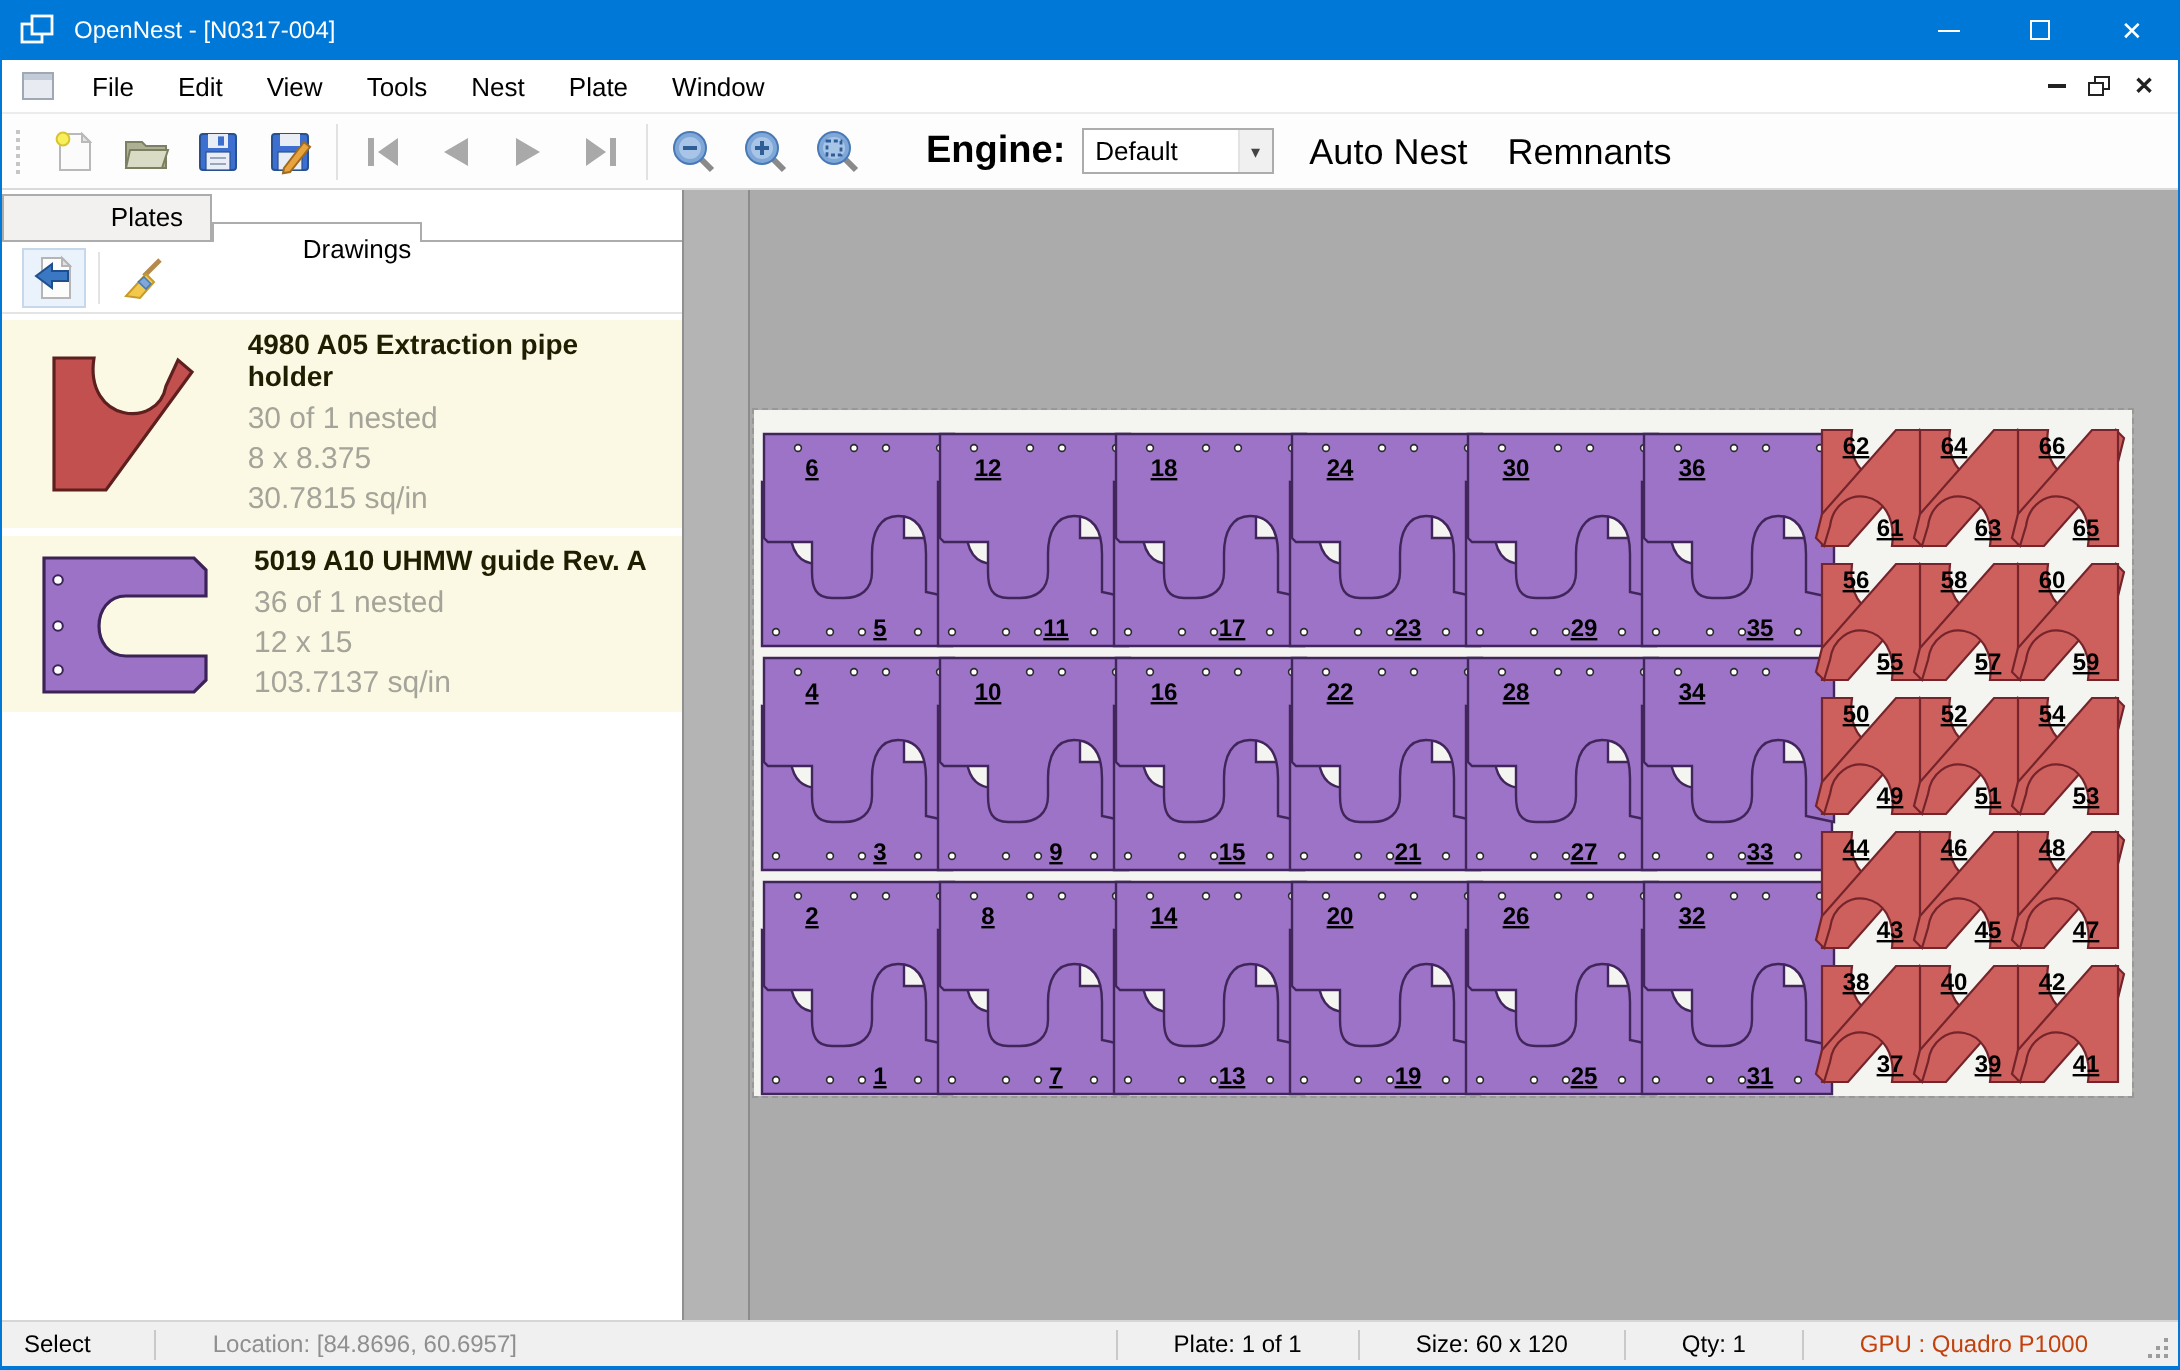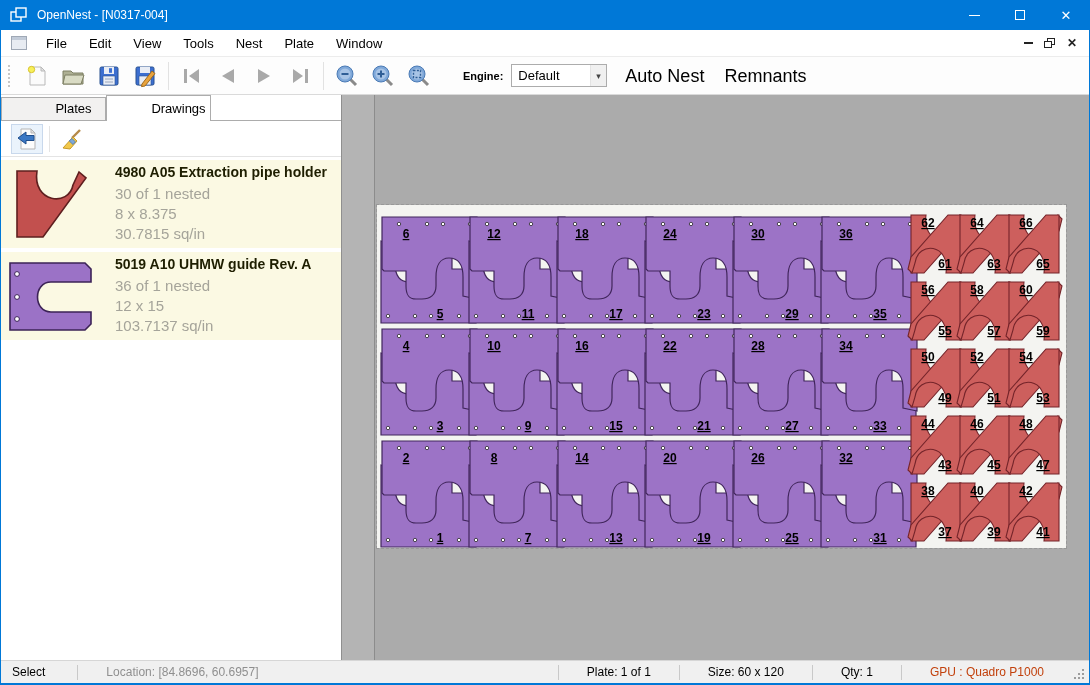--- a/index.html
+++ b/index.html
@@ -26,39 +26,39 @@
   .menu-item { padding:0 11px; font-size:13px; color:#000; height:27px; line-height:27px; }
   .mdi-controls { margin-left:auto; display:flex; align-items:center; margin-right:6px; }
   .mdi-btn { width:22px; height:20px; display:flex; align-items:center; justify-content:center; color:#222; }
   .mdi-min { width:9px; height:2px; background:#222; }
   .mdi-close { font-weight:bold; font-size:12px; }
   
   .toolbar { position:absolute; left:0; top:57px; right:0; height:38px; background:#FDFDFD; border-bottom:1px solid #DADADA; display:flex; align-items:center; }
   .grip { width:3px; height:22px; border-left:2px dotted #C6C6C6; margin:0 8px 0 7px; }
   .tbtn { width:36px; height:32px; display:flex; align-items:center; justify-content:center; }
   .tsep { width:1px; height:28px; background:#E2E2E2; margin:0 5px; }
-  .engine-label { font-size:11px; font-weight:bold; margin:0 8px 0 26px; }
+  .engine-label { font-size:19px; font-weight:bold; margin:0 8px 0 26px; }
   .combo { width:96px; height:23px; border:1px solid #ACACAC; background:#fff; display:flex; align-items:center; font-size:13px;gap:30px; }
   .combo-value { flex:1; padding-left:6px; }
   .combo-arrow { width:17px; height:21px; background:#F0F0F0; border-left:1px solid #E3E3E3; display:flex; align-items:center; justify-content:center; font-size:9px; color:#444; }
   .tool-text { font-size:18px; padding:0 10px; height:30px; line-height:30px; }
   .tool-text:first-of-type { margin-left:6px; }
   
   .main { position:absolute; left:0; top:95px; right:0; bottom:23px; display:flex; }
   .left-panel { width:341px; background:#fff; border-right:1px solid #8F8F8F; display:flex; flex-direction:column; }
   .tabs { height:26px; display:flex; background:#fff; }
   .tab { width:105px; text-align:center; font-size:13px; border:1px solid #ACACAC; background:#F2F1F0; line-height:22px; margin-top:2px; border-bottom:1px solid #ACACAC;padding-left:40px; }
-  .tab.active { background:#fff; margin-top:0; line-height:25px; border-bottom:none; z-index:2; }
+  .tab.active { background:#fff; margin-top:16px; line-height:25px; border-bottom:none; z-index:2; }
   .tabs .filler { flex:1; border-bottom:1px solid #ACACAC; }
   .panel-toolbar { height:36px; display:flex; align-items:center; border-bottom:1px solid #E4E4E4; padding-left:10px; }
   .ptbtn { width:32px; height:30px; display:flex; align-items:center; justify-content:center; border:1px solid transparent; }
   .ptbtn.framed { border:1px solid #C8D8EC; background:#EAF3FC; }
   .psep { width:1px; height:26px; background:#E4E4E4; margin:0 6px; }
   .parts-list { padding-top:3px; }
-  .part-item { display:flex; align-items:center; background:#FBF9E3; padding:4px 0; margin:0 0 4px 0; min-height:84px; }
+  .part-item { display:flex; align-items:center; background:#FBF9E3; padding:4px 12px; margin:0 0 4px 0; min-height:84px; }
   .thumb { width:100px; display:flex; align-items:center; justify-content:center; }
   .part-info { margin-left:14px; }
   .part-title { font-size:14px; font-weight:bold; color:#1E1E00; margin-bottom:4px; }
   .part-line { font-size:15px; color:#A5A49A; line-height:20px; }
   
   .canvas { flex:1; position:relative; background:#ABABAB; overflow:hidden; }
   .canvas-strip { position:absolute; left:0; top:0; bottom:0; width:33px; background:#B4B4B4; border-right:1px solid #8C8C8C; }
   .plate { position:absolute; left:35px; top:110px; width:689px; height:343px; background:#F4F4F1; outline:1px dashed #989898; }
   .plate svg { display:block; }
   

